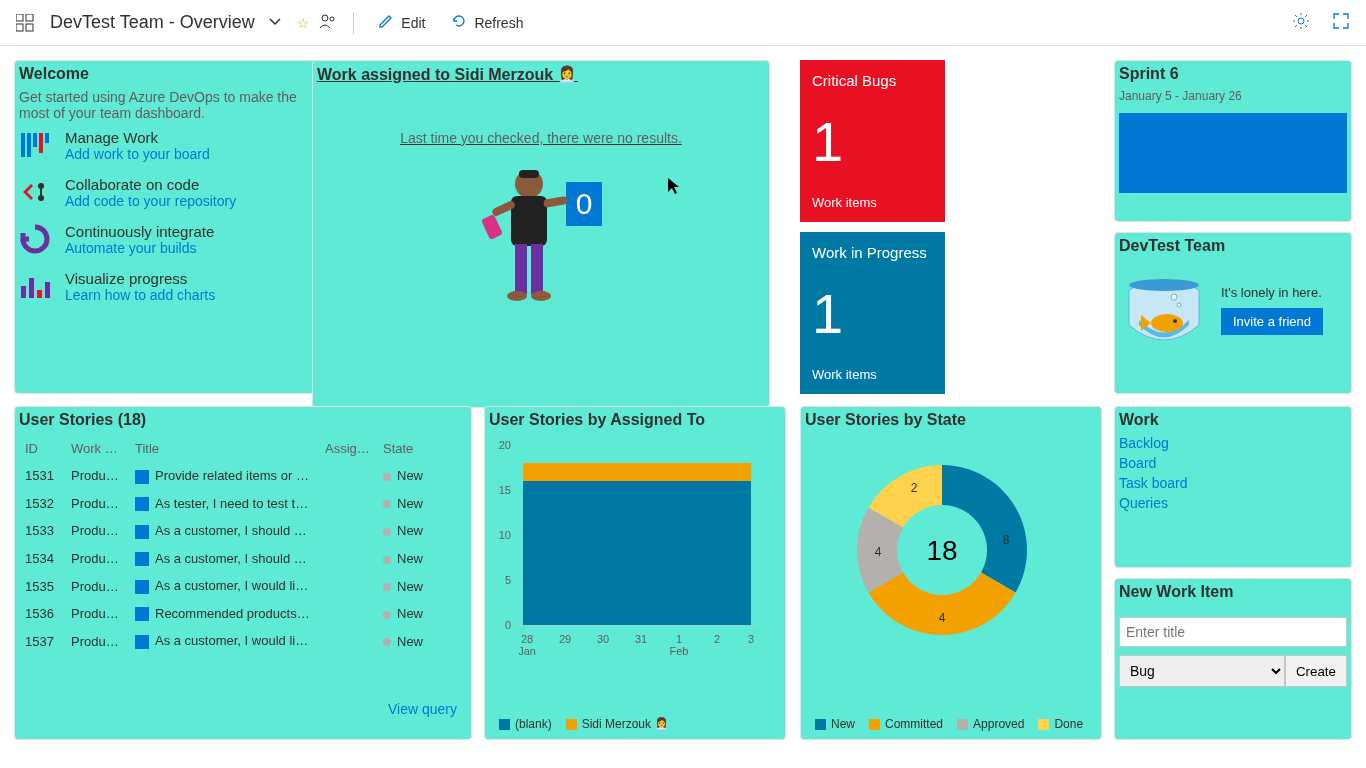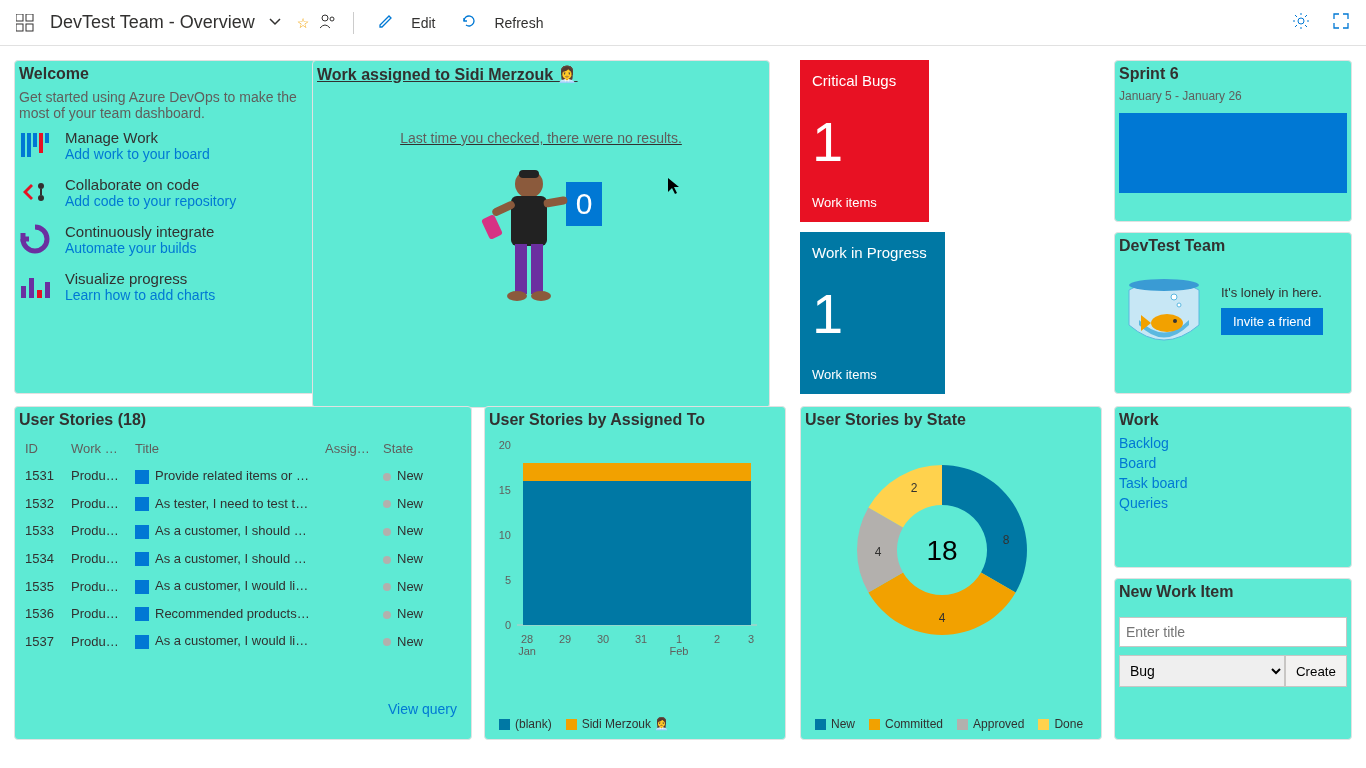--- a/index.html
+++ b/index.html
@@ -6,21 +6,21 @@
 body { background: #fff; color: #323130; font-size: 14px; width: 1366px; height: 768px; overflow: hidden; }
 
 
 .header { display: flex; align-items: center; height: 46px; padding: 4px 16px; border-bottom: 1px solid #e1e1e1; gap: 10px; }
 .header .icon-btn { cursor: pointer; display: flex; align-items: center; color: #323130; }
 .header .title { font-size: 18px; font-weight: 400; margin-left: 6px; }
 .header .chevron { margin-left: 4px; cursor: pointer; }
 .header .star { color: #f2a100; cursor: pointer; margin-left: 6px; }
 .header .people { cursor: pointer; }
 .header .vdiv { width: 1px; height: 22px; background: #ccc; margin: 0 6px; }
-.header .cmd { display: flex; align-items: center; gap: 17px; cursor: pointer; padding: 4px 8px; }
+.header .cmd { display: flex; align-items: center; gap: 7px; cursor: pointer; padding: 4px 8px; }
 .header .cmd .ico { color: #0078d4; }
 .header .spacer { flex: 1; }
 .header .right-ico { color: #0078d4; cursor: pointer; margin-left: 12px; }
 
 
 .dash { padding: 14px; display: grid; grid-template-columns: 300px 460px 155px 155px 240px; grid-template-rows: 166px 166px 332px; gap: 14px; height: calc(768px - 46px); }
 .widget { border: 1px solid #e1e1e1; border-radius: 4px; background: #5eead4; padding: 4px; overflow: hidden; position: relative; }
 .widget h3 { font-size: 16px; font-weight: 600; margin-bottom: 6px; }
 
 
@@ -80,21 +80,21 @@
 .t-crit { grid-column: 4; grid-row: 1; width: 148px; }
 .t-feed { grid-column: 4; grid-row: 1; width: 148px; margin-left: 162px; }
 .t-wip  { grid-column: 4; grid-row: 2; width: 148px; }
 .t-unf  { grid-column: 4; grid-row: 2; width: 148px; margin-left: 162px; }
 
 
 .dash { position: relative; display: block; padding: 14px; }
 .widget, .tile { position: absolute; }
 .welcome { left: 14px; top: 14px; width: 302px; height: 334px; }
 .assigned { left: 312px; top: 14px; width: 458px; height: 348px; text-decoration: underline; }
-.t-crit { left: 800px; top: 14px; width: 129px; height: 162px; }
+.t-crit { left: 800px; top: 14px; width: 145px; height: 162px; }
 .t-feed { left: 957px; top: 14px; width: 145px; height: 162px; }
 .t-wip  { left: 800px; top: 186px; width: 145px; height: 162px; }
 .t-unf  { left: 957px; top: 186px; width: 145px; height: 162px; }
 .sprint { left: 1114px; top: 14px; width: 238px; height: 162px; }
 .teamcard { left: 1114px; top: 186px; width: 238px; height: 162px; }
 .stories { left: 14px; top: 360px; width: 458px; height: 334px; }
 .chart-assigned { left: 484px; top: 360px; width: 302px; height: 334px; }
 .chart-state { left: 800px; top: 360px; width: 302px; height: 334px; }
 .work-links { left: 1114px; top: 360px; width: 238px; height: 162px; }
 .newitem { left: 1114px; top: 532px; width: 238px; height: 162px; }

